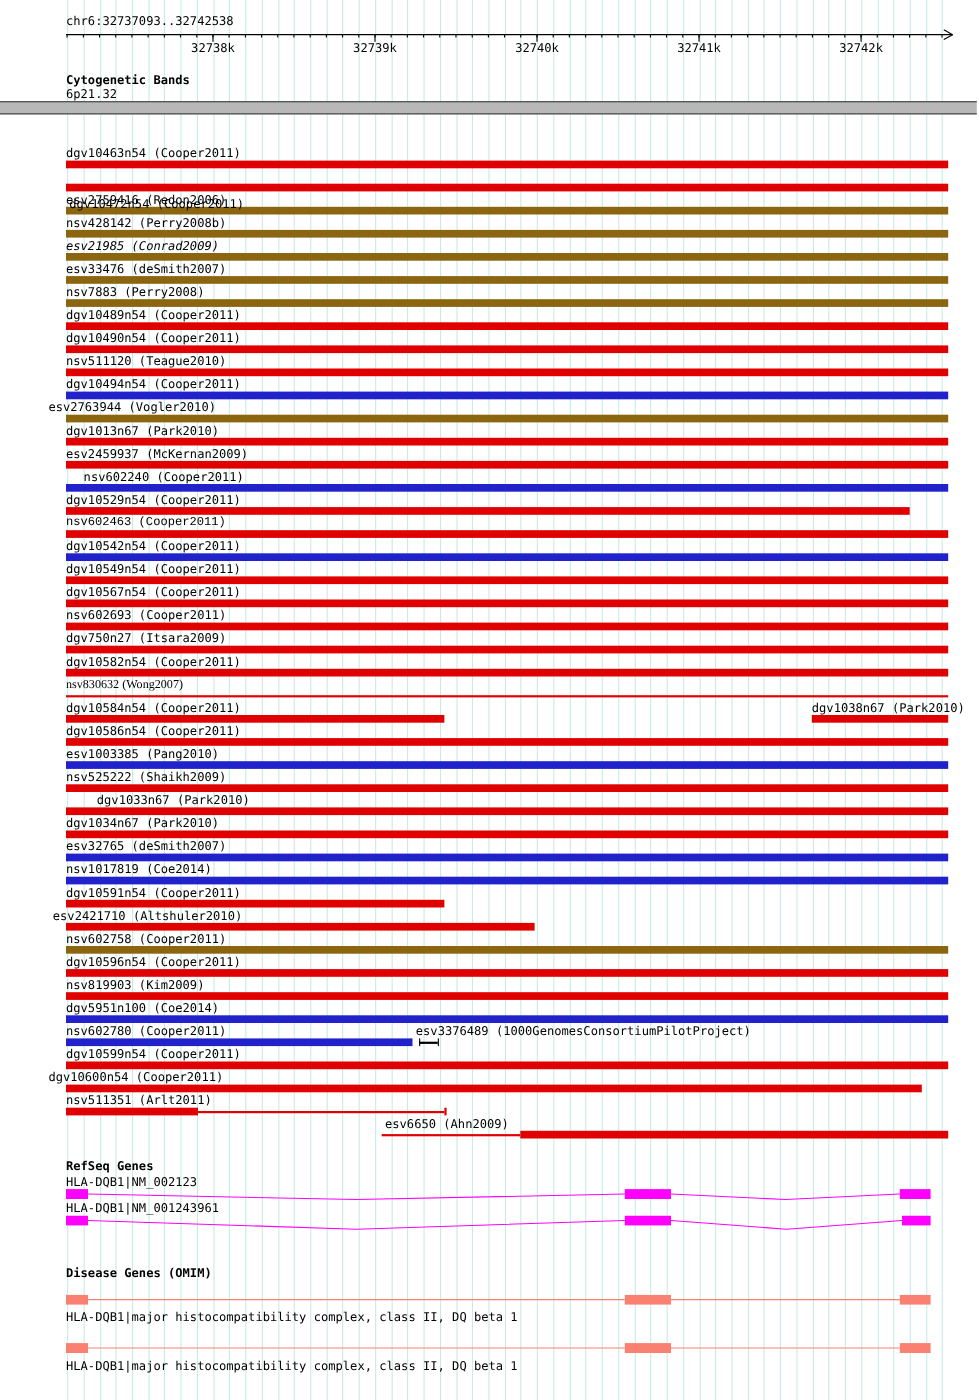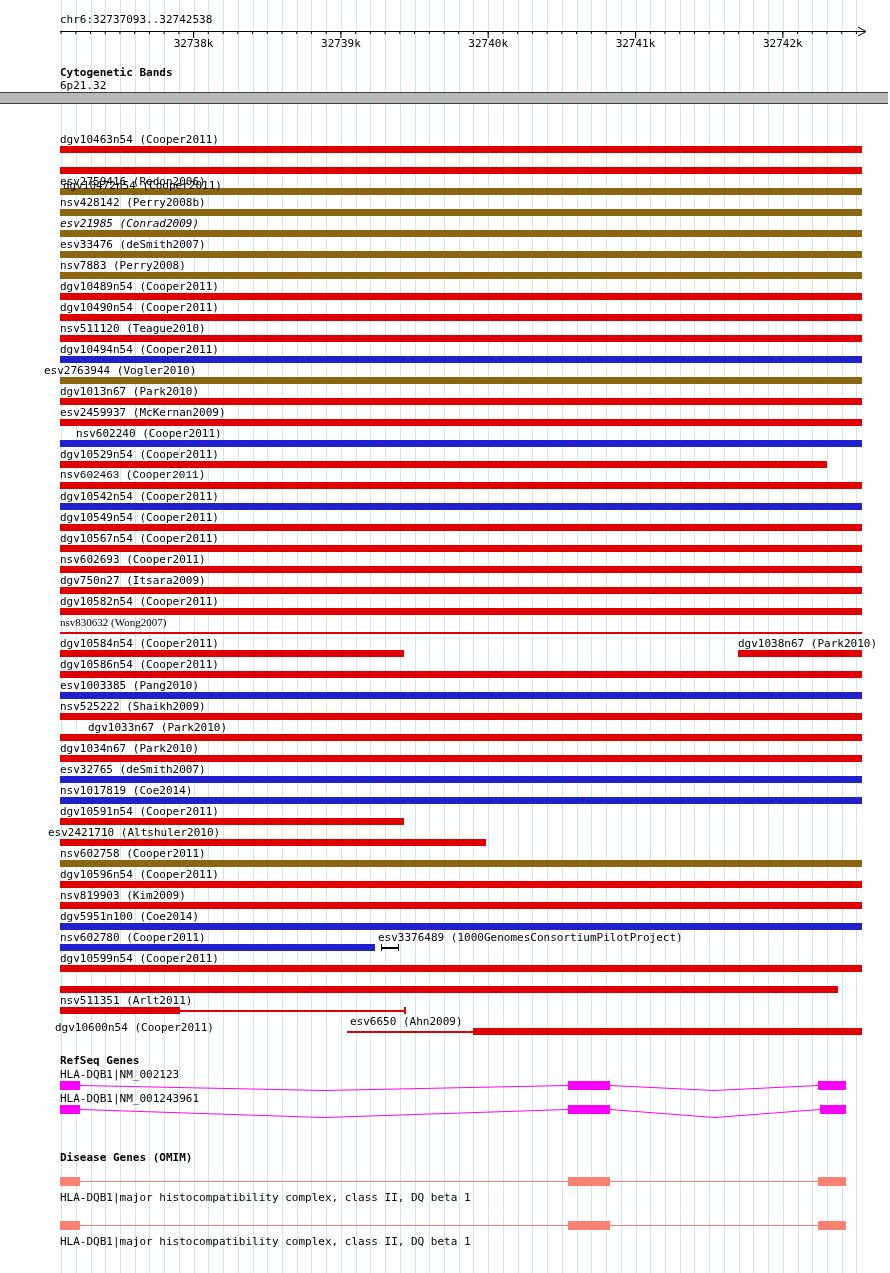--- a/index.html
+++ b/index.html
@@ -238,21 +238,21 @@
       <div class="flabel" style="left: 60px; top: 911px;">dgv5951n100 (Coe2014)</div>
       <div class="bar" style="left: 60px; width: 802px; top: 923px; background: rgb(34, 34, 204);"></div>
       <div class="flabel" style="left: 60px; top: 932px;">nsv602780 (Cooper2011)</div>
       <div class="bar" style="left: 60px; width: 315px; top: 944px; background: rgb(34, 34, 204);"></div>
       <div class="flabel" style="left: 378px; top: 932px;">esv3376489 (1000GenomesConsortiumPilotProject)</div>
       <div class="thinline" style="left: 381px; width: 17px; top: 947px; background: rgb(0, 0, 0);"></div>
       <div class="vtick" style="left: 381px; top: 944px; background: rgb(0, 0, 0); width: 1px;"></div>
       <div class="vtick" style="left: 398px; top: 944px; background: rgb(0, 0, 0); width: 1px;"></div>
       <div class="flabel" style="left: 60px; top: 953px;">dgv10599n54 (Cooper2011)</div>
       <div class="bar" style="left: 60px; width: 802px; top: 965px; background: rgb(224, 0, 0);"></div>
-      <div class="flabel" style="left: 55px; top: 974px; margin-top: 48px;">dgv10600n54 (Cooper2011)</div>
+      <div class="flabel" style="left: 44px; top: 974px;">dgv10600n54 (Cooper2011)</div>
       <div class="bar" style="left: 60px; width: 778px; top: 986px; background: rgb(224, 0, 0);"></div>
       <div class="flabel" style="left: 60px; top: 995px;">nsv511351 (Arlt2011)</div>
       <div class="bar" style="left: 60px; width: 120px; top: 1007px; background: rgb(224, 0, 0);"></div>
       <div class="thinline" style="left: 180px; width: 224px; top: 1010px; background: rgb(224, 0, 0);"></div>
       <div class="vtick" style="left: 404px; top: 1007px; background: rgb(224, 0, 0);"></div>
       <div class="flabel" style="left: 350px; top: 1016px;">esv6650 (Ahn2009)</div>
       <div class="thinline" style="left: 347px; width: 126px; top: 1031px; background: rgb(224, 0, 0);"></div>
       <div class="bar" style="left: 473px; width: 389px; top: 1028px; background: rgb(224, 0, 0);"></div>
     </div>
 

